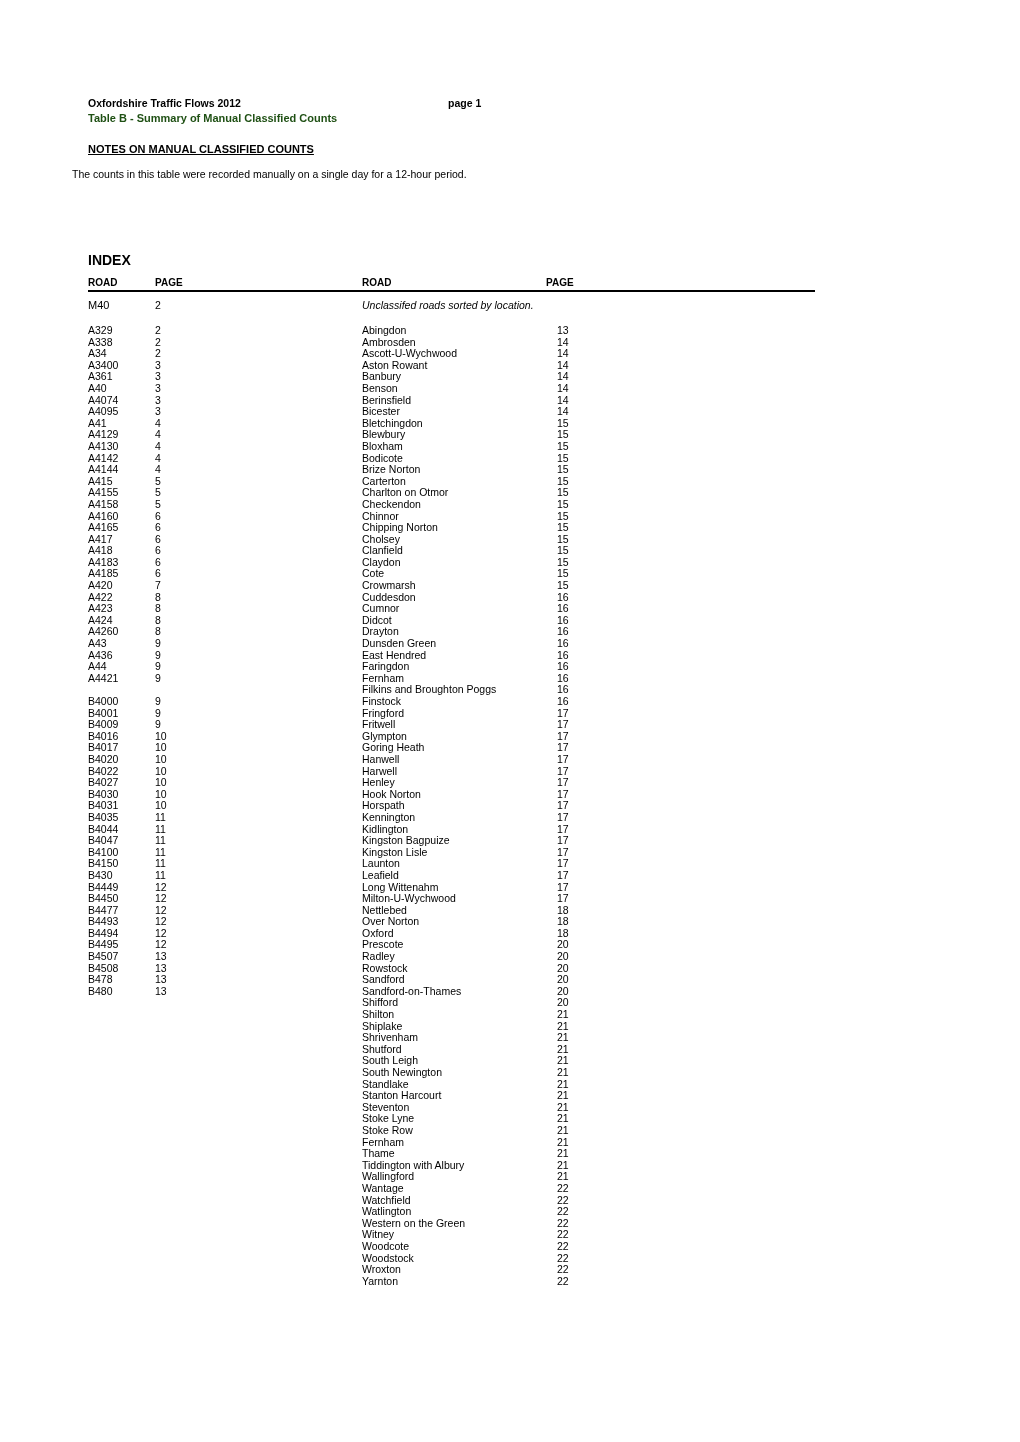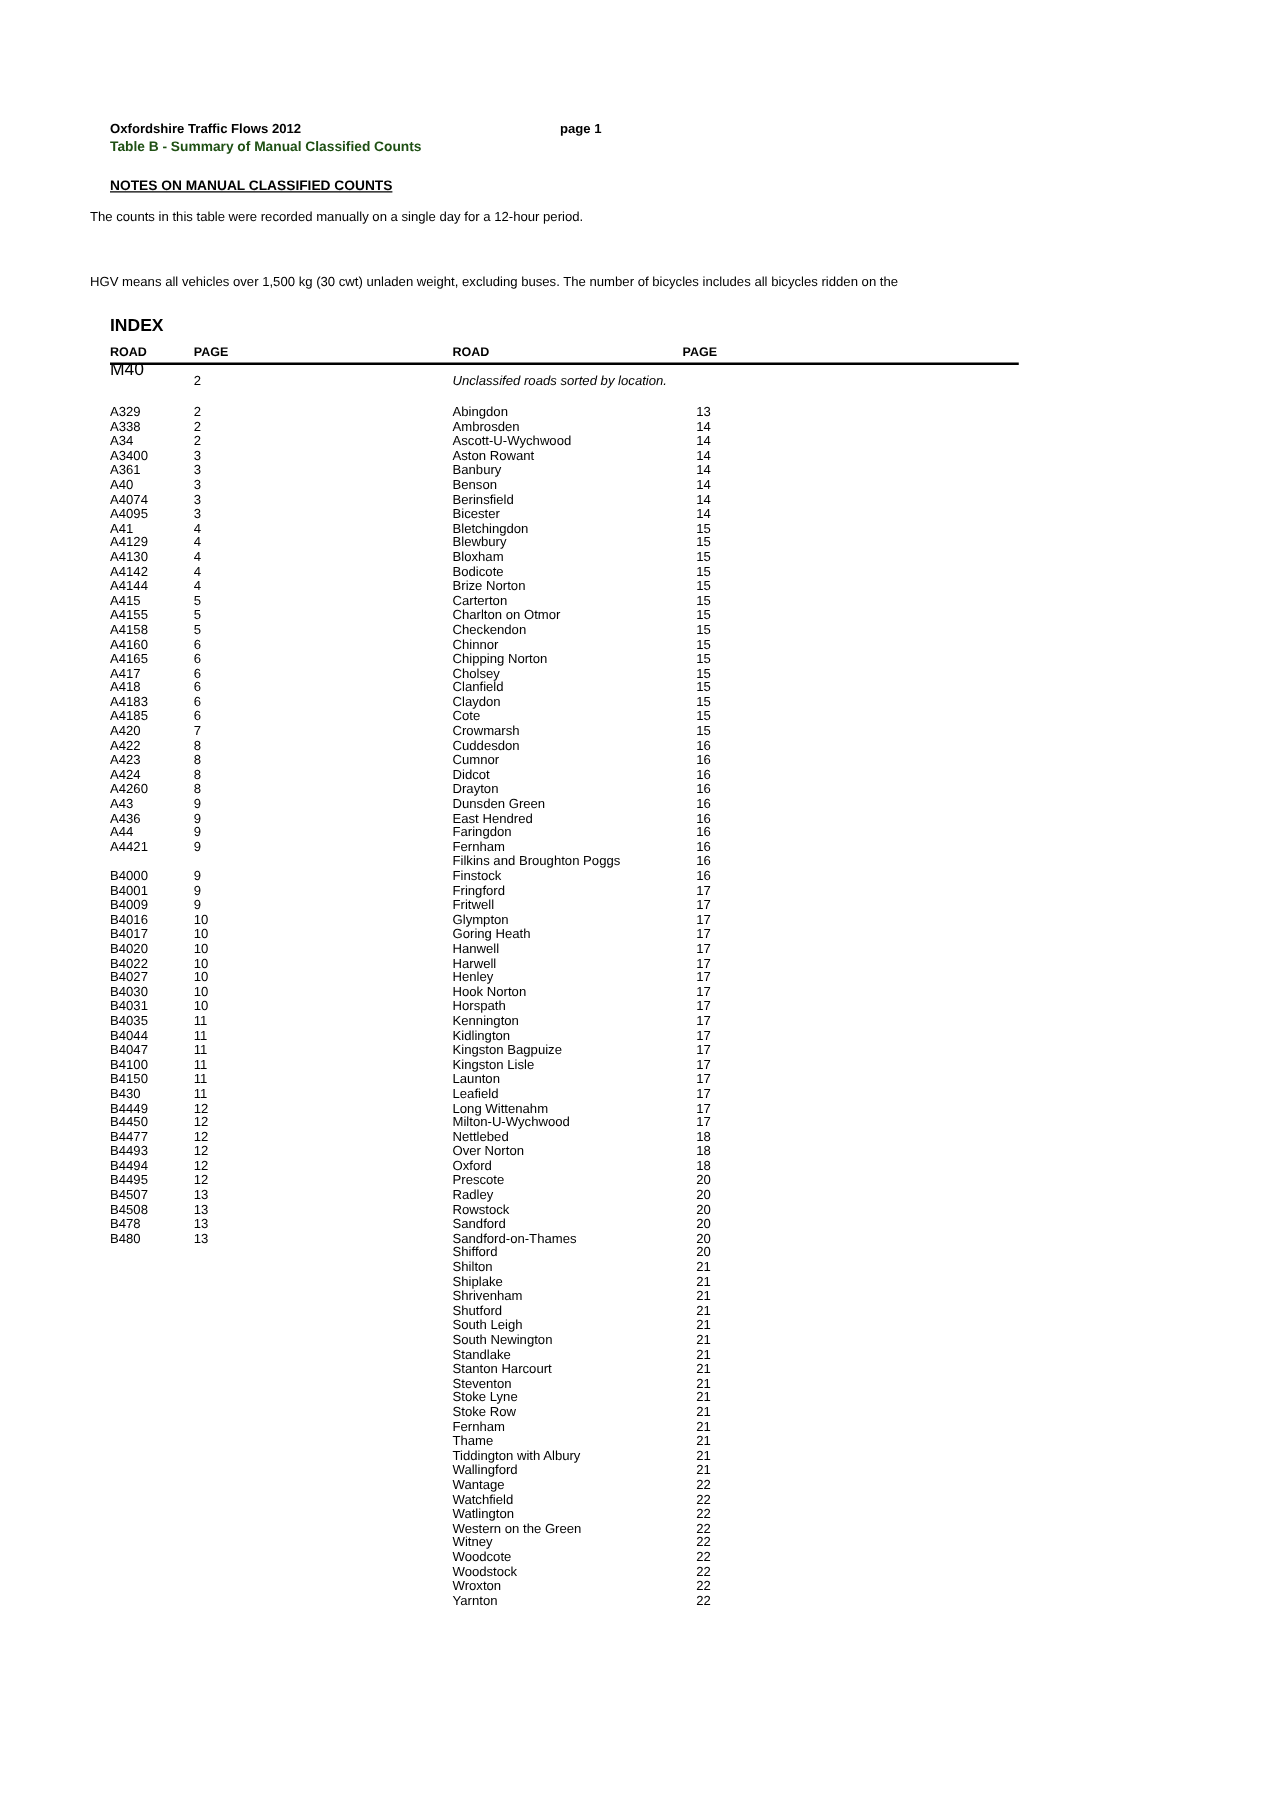--- a/index.html
+++ b/index.html
@@ -98,22 +98,22 @@
 
   .subnote {
     position: absolute;
     left: 362px; top: 299px;
     font-size: 10.5px;
     font-style: italic;
     white-space: nowrap;
   }
   .m40-road {
     position: absolute;
-    left: 88px; top: 287px;
-    font-size: 14px;
+    left: 88px; top: 299px;
+    font-size: 11px;
     white-space: nowrap;
   }
   .m40-page {
     position: absolute;
     left: 155px; top: 299px;
     font-size: 10.5px;
     white-space: nowrap;
   }
 
   
@@ -153,21 +153,20 @@
   <div class="doc-header">
     <div class="hdr-row">
       <span class="hdr-title">Oxfordshire Traffic Flows 2012</span>
       <span class="hdr-page">page 1</span>
     </div>
     <div class="hdr-sub">Table B - Summary of Manual Classified Counts</div>
   </div>
 
   <div class="notes-title">NOTES ON MANUAL CLASSIFIED COUNTS</div>
   <div class="note-line note-1">The counts in this table were recorded manually on a single day for a 12-hour period.</div>
-  <div class="note-line note-3">HGV means all vehicles over 1,500 kg (30 cwt) unladen weight, excluding buses. The number of bicycles includes all bicycles ridden on the</div>
 
   <div class="index-title">INDEX</div>
 
   <div class="col-head ch-road1">ROAD</div>
   <div class="col-head ch-page1">PAGE</div>
   <div class="col-head ch-road2">ROAD</div>
   <div class="col-head ch-page2">PAGE</div>
   <div class="head-rule"></div>
 
   <div class="m40-road">M40</div>

